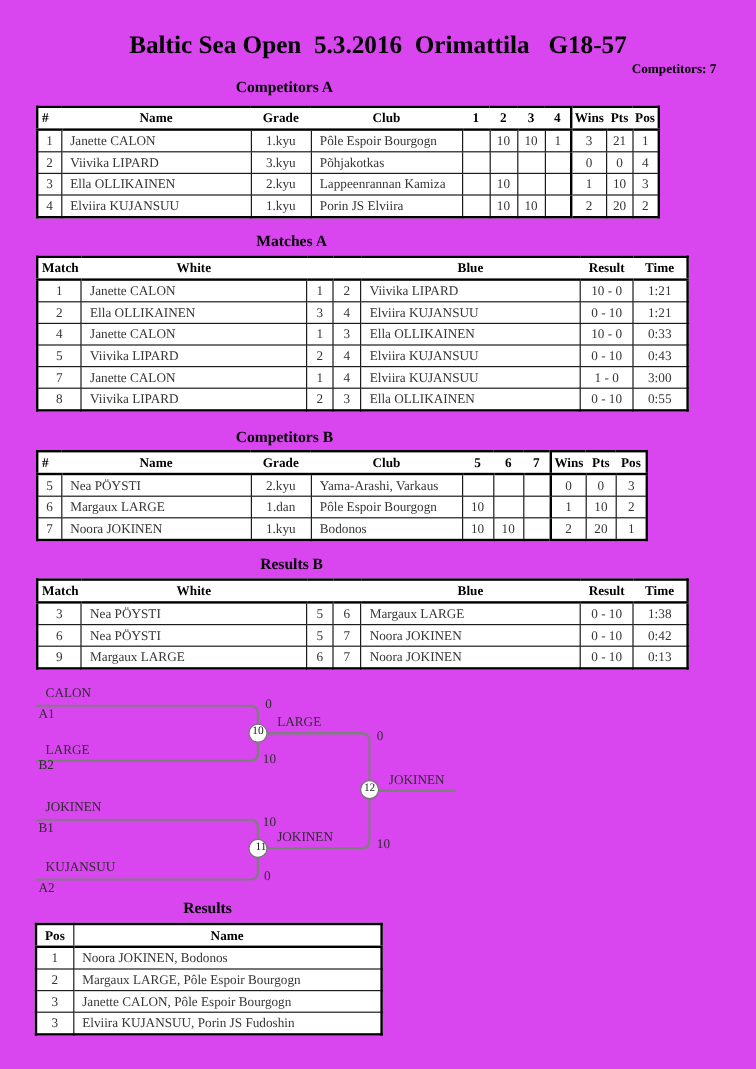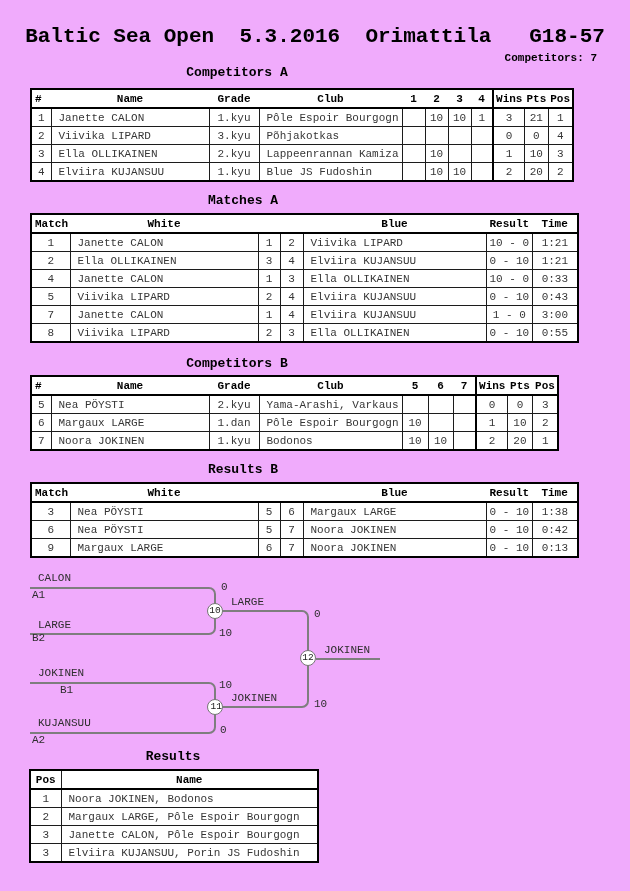--- a/index.html
+++ b/index.html
@@ -1,17 +1,17 @@
 <!DOCTYPE html>
 <html><head>
 <meta charset="utf-8">
 <style>
   html,body{margin:0;padding:0;background:#fff;}
-  .page{position:relative;width:630px;height:891px;background:#f0abfc;
-        font-family:Liberation Mono, monospace;overflow:hidden;color:#000;}
+  .page{position:relative;width:630px;height:891px;background:#d946ef;
+        font-family:Liberation Serif, serif;overflow:hidden;color:#000;}
   .title{position:absolute;top:25px;left:0;width:630px;text-align:center;
          font-size:21px;font-weight:bold;white-space:pre;}
   .count{position:absolute;top:52px;left:430px;width:167px;text-align:right;
          font-size:11px;font-weight:bold;}
   .heading{position:absolute;font-size:13px;font-weight:bold;text-align:center;white-space:nowrap;}
   #h-compA{left:30px;top:65px;width:414px;}
   #h-matchA{left:30px;top:193px;width:426px;}
   #h-compB{left:30px;top:356px;width:414px;}
   #h-matchB{left:30px;top:462px;width:426px;}
   #h-results{left:29px;top:749px;width:288px;}
@@ -120,21 +120,21 @@
         <td></td>
         <td></td>
         <td class="thick">1</td>
         <td>10</td>
         <td>3</td>
       </tr>
       <tr>
         <td>4</td>
         <td class="al">Elviira KUJANSUU</td>
         <td>1.kyu</td>
-        <td class="al">Blue JS Fudoshin</td>
+        <td class="al">Porin JS Elviira</td>
         <td></td>
         <td>10</td>
         <td>10</td>
         <td></td>
         <td class="thick">2</td>
         <td>20</td>
         <td>2</td>
       </tr>
     </tbody>
   </table>
@@ -352,21 +352,21 @@
 
     <div class="lbl" style="left:38px;top:572px;">CALON</div>
     <div class="lbl" style="left:32px;top:589px;">A1</div>
     <div class="lbl" style="left:221px;top:581px;">0</div>
 
     <div class="lbl" style="left:38px;top:619px;">LARGE</div>
     <div class="lbl" style="left:32px;top:632px;">B2</div>
     <div class="lbl" style="left:219px;top:627px;">10</div>
 
     <div class="lbl" style="left:38px;top:667px;">JOKINEN</div>
-    <div class="lbl" style="left:32px;top:684px;margin-left:28px;">B1</div>
+    <div class="lbl" style="left:32px;top:684px;">B1</div>
     <div class="lbl" style="left:219px;top:679px;">10</div>
 
     <div class="lbl" style="left:38px;top:717px;">KUJANSUU</div>
     <div class="lbl" style="left:32px;top:734px;">A2</div>
     <div class="lbl" style="left:220px;top:724px;">0</div>
 
     <div class="circle" id="c10">10</div>
     <div class="circle" id="c11">11</div>
     <div class="circle" id="c12">12</div>
 

